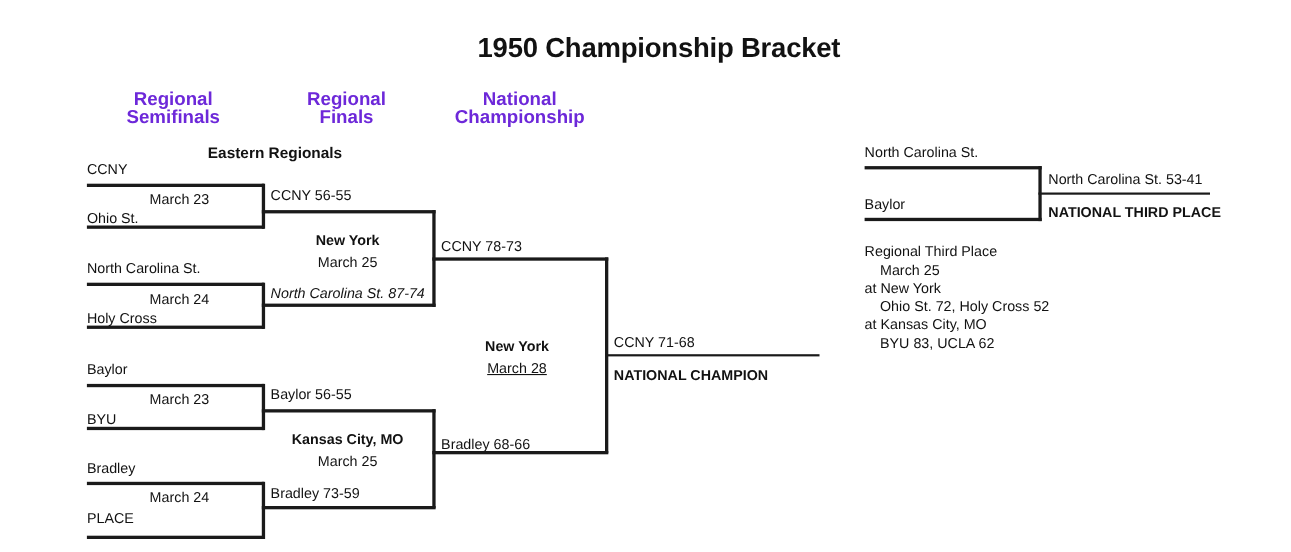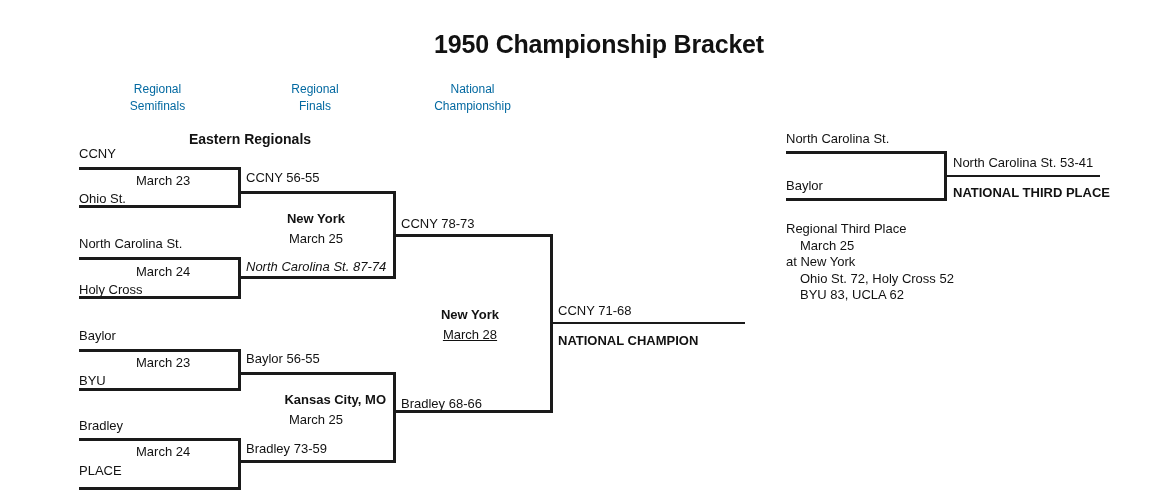--- a/index.html
+++ b/index.html
@@ -24,24 +24,24 @@
     text-align: center;
     font-size: 25px;
     font-weight: bold;
     letter-spacing: -0.2px;
     color: #121212;
     padding-left: 12px;
   }
   .col-head {
     position: absolute;
     text-align: center;
-    font-size: 12px;
-    font-weight: normal;
+    font-size: 17px;
+    font-weight: bold;
     line-height: 17px;
-    color: #0369a1;
+    color: #6d28d9;
   }
   .region-head {
     position: absolute;
     text-align: center;
     font-size: 14px;
     font-weight: bold;
     color: #121212;
   }
   .lbl {
     position: absolute;
@@ -127,21 +127,21 @@
 
   <div class="lbl" style="left:79px; top:418px;">Bradley</div>
   <div class="hline" style="left:79px; top:438px; width:161px;"></div>
   <div class="lbl" style="left:136px; top:444px;">March 24</div>
   <div class="lbl" style="left:79px; top:463px;">PLACE</div>
   <div class="hline" style="left:79px; top:487px; width:161px;"></div>
   <div class="vline" style="left:238px; top:438px; height:52px;"></div>
 
   <div class="lbl" style="left:246px; top:351px;">Baylor 56-55</div>
   <div class="hline" style="left:238px; top:372px; width:158px;"></div>
-  <div class="lbl bold center" style="left:246px; top:392px; width:140px;text-align:right;">Kansas City, MO</div>
+  <div class="lbl bold center" style="left:246px; top:392px; width:140px;">Kansas City, MO</div>
   <div class="lbl center" style="left:246px; top:412px; width:140px;">March 25</div>
   <div class="lbl" style="left:246px; top:441px;">Bradley 73-59</div>
   <div class="hline" style="left:238px; top:460px; width:158px;"></div>
   <div class="vline" style="left:393px; top:372px; height:90px;"></div>
 
   <div class="lbl" style="left:401px; top:216px;">CCNY 78-73</div>
   <div class="hline" style="left:393px; top:234px; width:160px;"></div>
   <div class="lbl bold center" style="left:400px; top:307px; width:140px;">New York</div>
   <div class="lbl center" style="left:400px; top:327px; width:140px;text-decoration:underline;">March 28</div>
   <div class="lbl" style="left:401px; top:396px;">Bradley 68-66</div>
@@ -159,16 +159,17 @@
   <div class="vline" style="left:944px; top:151px; height:50px;"></div>
   <div class="lbl" style="left:953px; top:155px;">North Carolina St. 53-41</div>
   <div class="hline thin" style="left:944px; top:175px; width:156px;"></div>
   <div class="lbl bold" style="left:953px; top:185px;">NATIONAL THIRD PLACE</div>
 
   <div class="block3" style="left:786px; top:221px;">
     <div class="b">Regional Third Place</div>
     <div class="ind">March 25</div>
     <div class="b">at New York</div>
     <div class="ind">Ohio St. 72, Holy Cross 52</div>
+    <div class="b">at Kansas City, MO</div>
     <div class="ind">BYU 83, UCLA 62</div>
   </div>
 
 </div>
 
 </body></html>

